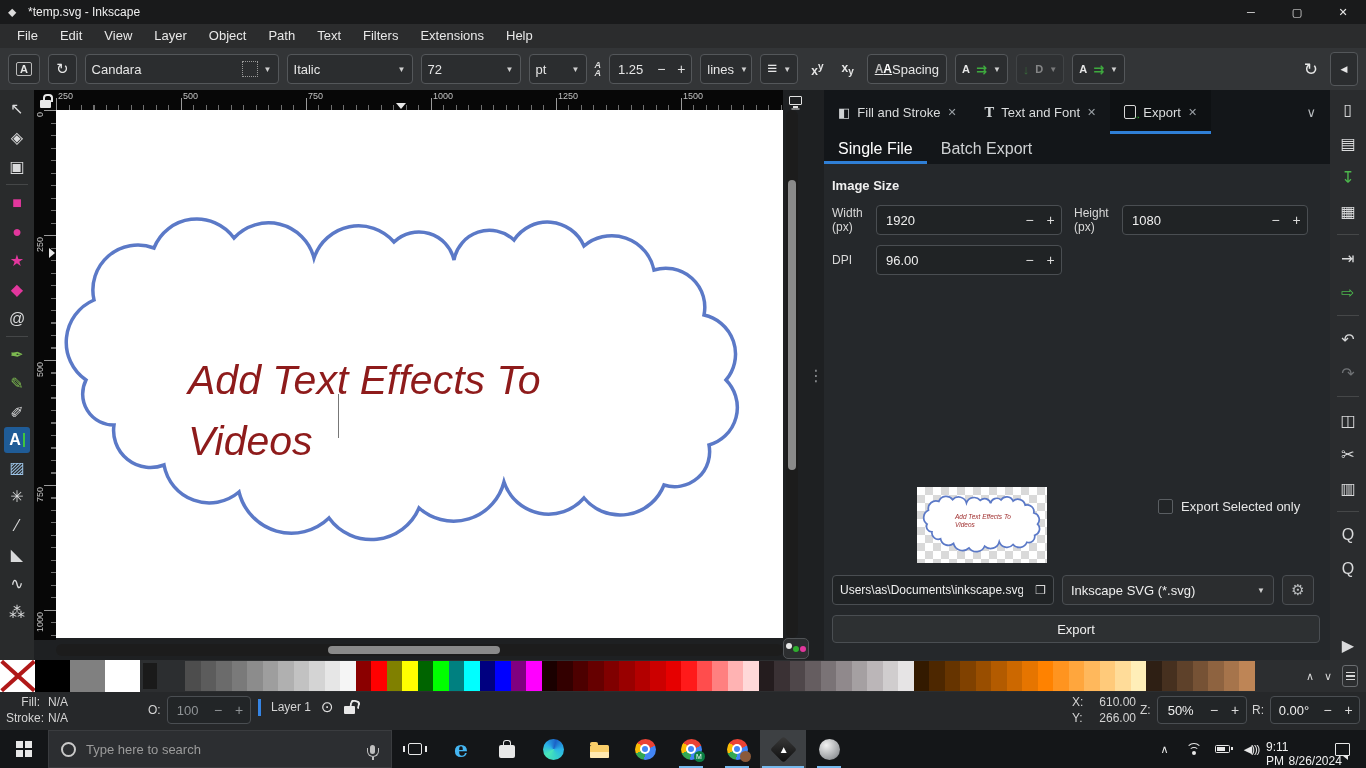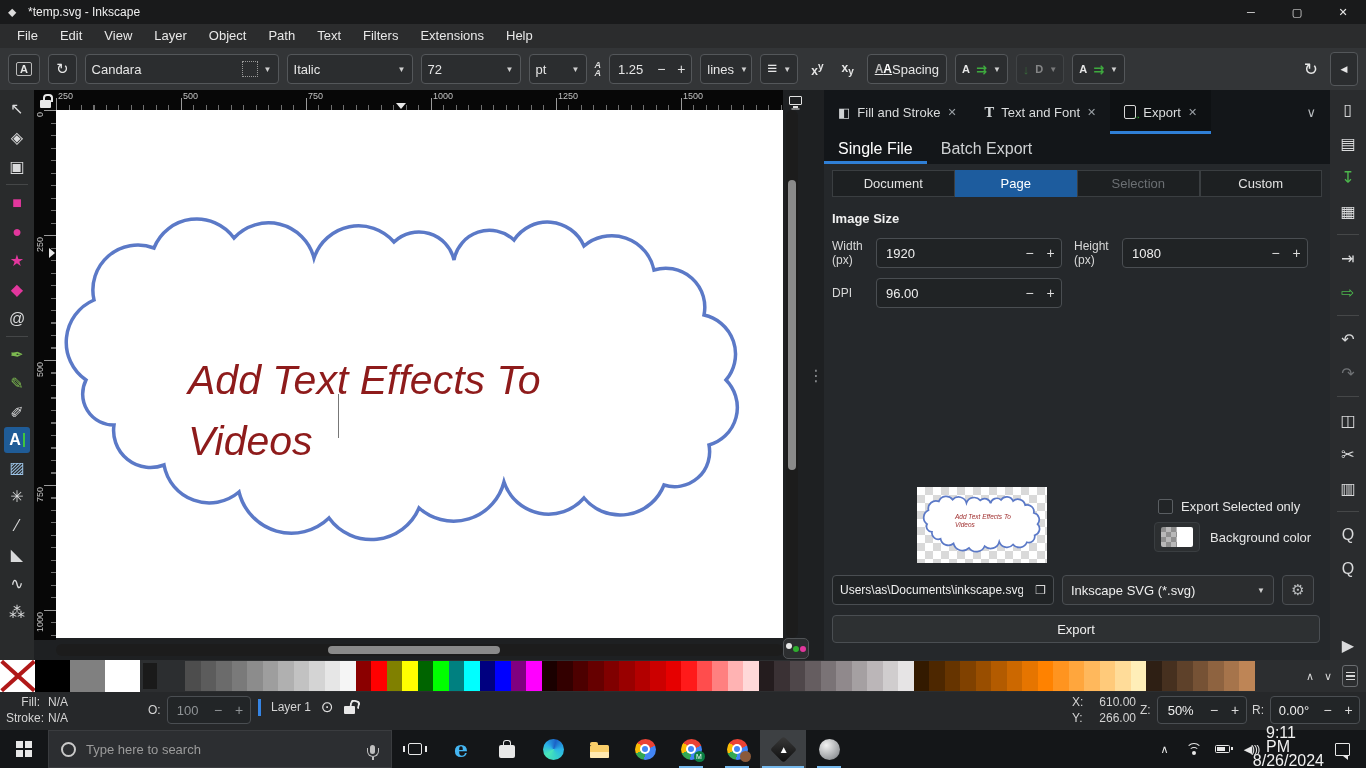--- a/index.html
+++ b/index.html
@@ -196,21 +196,21 @@
   .chev{font-size:11px;}
   .wifi{position:relative;width:16px;height:12px;overflow:hidden;}
   .wifi i{position:absolute;left:50%;border:1.5px solid #e8e8e8;border-radius:50%;transform:translateX(-50%);border-bottom-color:transparent;border-left-color:transparent;border-right-color:transparent;}
   .wifi i:nth-child(1){width:16px;height:16px;top:0;}
   .wifi i:nth-child(2){width:10px;height:10px;top:4px;}
   .wifi i:nth-child(3){width:4px;height:4px;top:8px;background:#e8e8e8;border:none;border-radius:50%;}
   .batt{position:relative;width:15px;height:8px;border:1.5px solid #e8e8e8;border-radius:1.5px;}
   .batt::after{content:"";position:absolute;right:-4px;top:1px;width:2px;height:3px;background:#e8e8e8;}
   .batt::before{content:"";position:absolute;left:1px;top:1px;bottom:1px;width:8px;background:#e8e8e8;}
   .spk{font-size:11px;letter-spacing:-1px;}
-  .clockcell{width:62px;display:flex;flex-direction:column;align-items:flex-end;justify-content:flex-end;font-size:16px;line-height:14px;color:#f0f0f0;padding-right:4px;}
+  .clockcell{width:62px;display:flex;flex-direction:row;align-items:flex-end;justify-content:space-between;font-size:12px;line-height:14px;color:#f0f0f0;padding-right:4px;}
   .ac{width:15px;height:13px;border:1.5px solid #e8e8e8;border-radius:1px;position:relative;margin-right:10px;}
   .ac::after{content:"";position:absolute;right:1px;bottom:-5px;border-left:5px solid transparent;border-top:4px solid #e8e8e8;}
 </style>
 </head>
 <body>
 
 <div id="app">
 
   <div class="titlebar">
     <span class="tb-logo">⬥</span>
@@ -441,26 +441,20 @@
         <span class="tclose">✕</span>
       </span>
       <span class="strip-chev">∨</span>
     </div>
 
     <div class="subtabs">
       <span class="subtab active">Single File</span>
       <span class="subtab">Batch Export</span>
     </div>
 
-    <div class="areas">
-      <span class="area">Document</span>
-      <span class="area active">Page</span>
-      <span class="area disabled">Selection</span>
-      <span class="area">Custom</span>
-    </div>
 
     <div class="imgsize">
       <div class="is-title">Image Size</div>
       <div class="is-row">
         <span class="is-lab"><span>Width</span><br><span>(px)</span></span>
         <span class="nfield">
           <span class="nval">1920</span>
           <span class="nbtn">−</span>
           <span class="nbtn">+</span>
         </span>
@@ -487,26 +481,20 @@
       </svg>
       <div class="pv-text">
         <div>Add Text Effects To</div>
         <div>Videos</div>
       </div>
     </div>
 
     <div class="check-row">
       <span class="checkbox"></span>
       <span class="chk-lab">Export Selected only</span>
-    </div>
-    <div class="bg-row">
-      <span class="bgswatch-btn">
-          <span class="bgswatch"></span>
-        </span>
-      <span class="chk-lab">Background color</span>
     </div>
 
     <div class="file-row">
       <span class="filefield">
         <span class="filename">Users\as\Documents\inkscape.svg</span>
         <span class="folder-ic">❒</span>
       </span>
       <span class="formatsel">
         <span>Inkscape SVG (*.svg)</span>
         <span class="arrow">▼</span>

